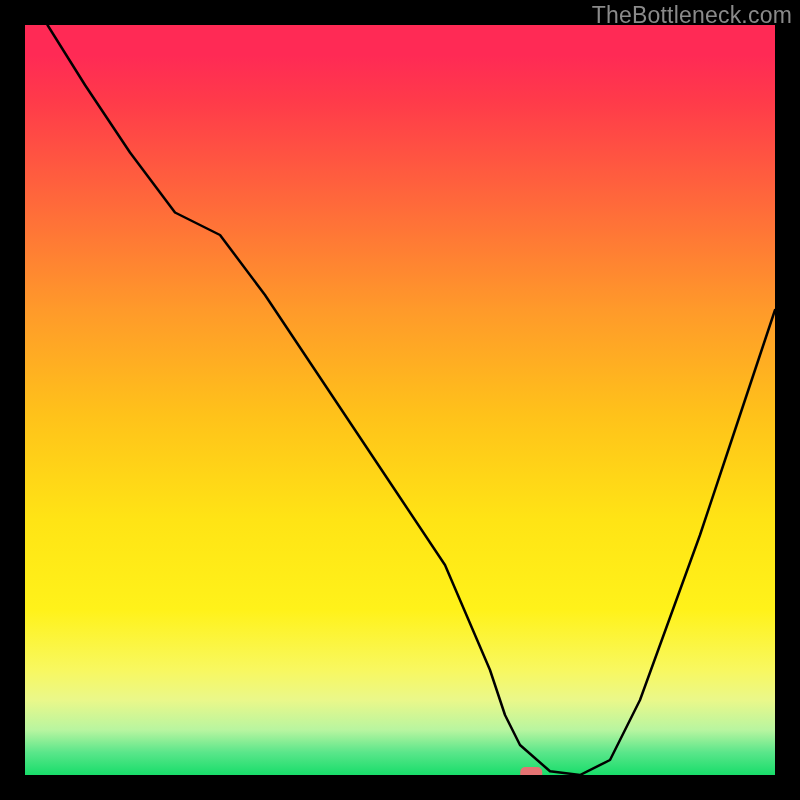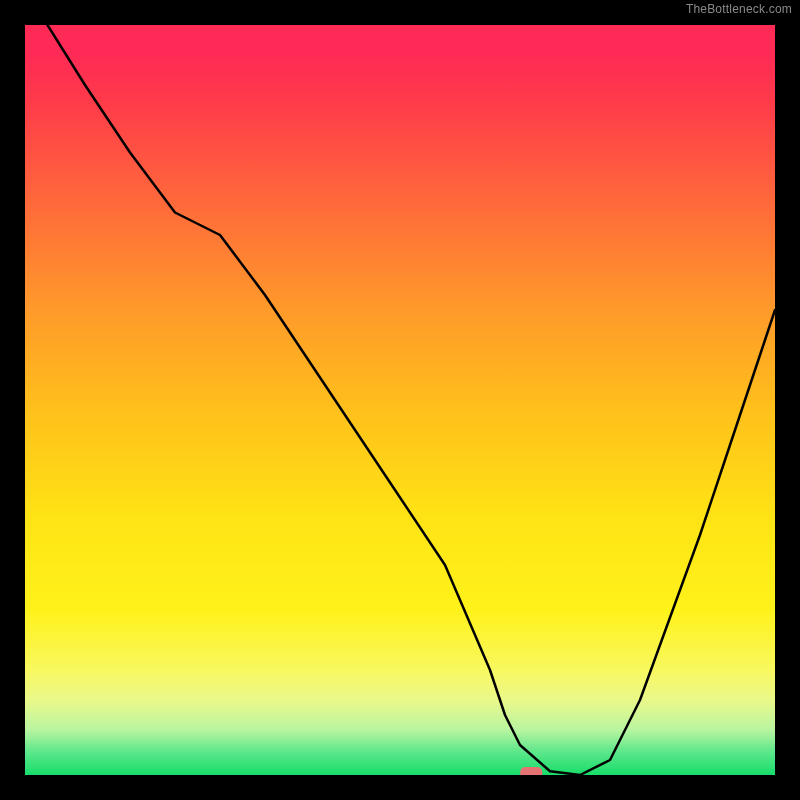--- a/index.html
+++ b/index.html
@@ -54,21 +54,21 @@
   }
   .marker {
     fill: #e57373;
     stroke: none;
   }
   .watermark {
     position: absolute;
     top: 2px;
     right: 8px;
     color: #8a8a8a;
-    font-size: 12px;
+    font-size: 23px;
     font-family: Arial, Helvetica, sans-serif;
     letter-spacing: 0.2px;
   }
 </style>
 </head>
 <body>
 
 <div class="chart-container">
   <div class="watermark">TheBottleneck.com</div>
   <div class="plot-area">

